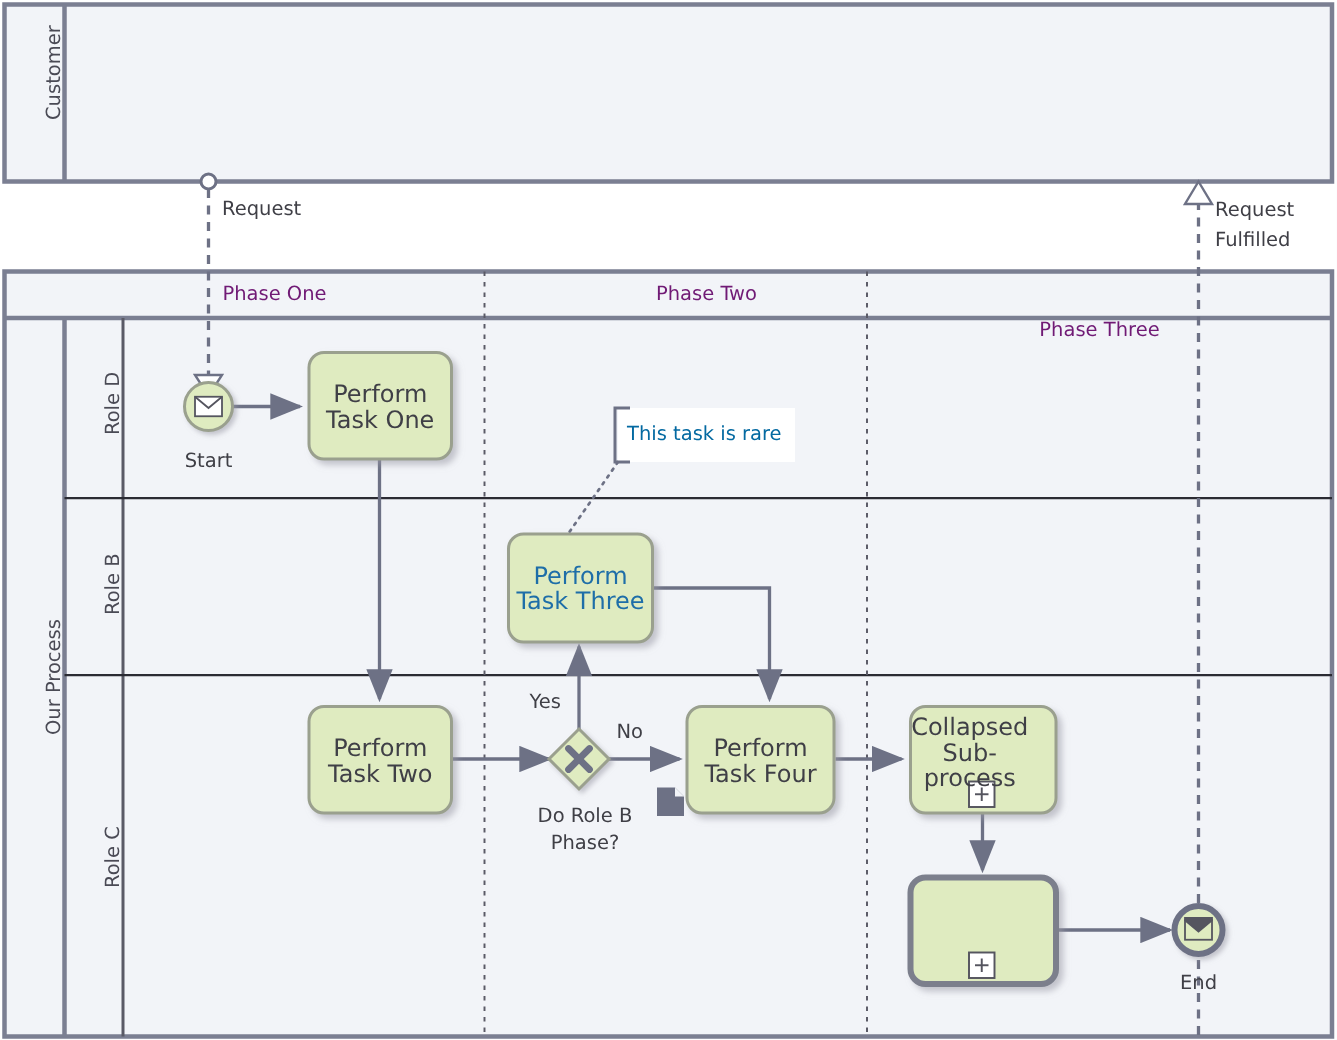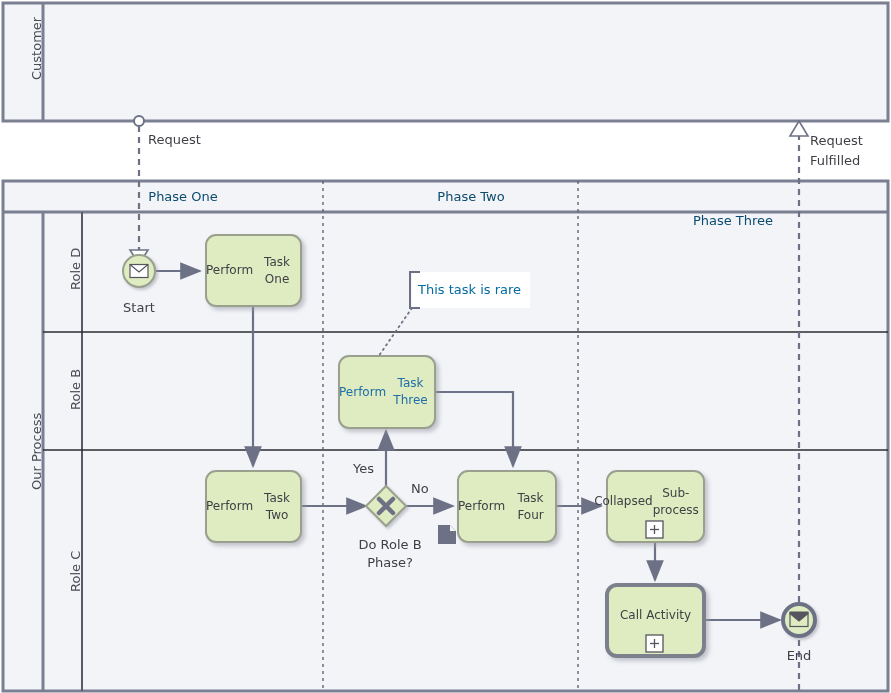--- a/index.html
+++ b/index.html
@@ -41,37 +41,38 @@
     color: #4a4a55;
     white-space: nowrap;
     transform-origin: 0 0;
     transform: rotate(-90deg);
   }
   .task-text {
     position: absolute;
     display: flex;
     align-items: center;
     justify-content: center;
-    font-size: 12px;
+    flex-direction: column;
+    font-size: 16px;
     color: #3f3f46;
     text-align: center;
     line-height: 17px;
     pointer-events: none;
   }
   .task-text.blue { color: #1e6ea8; }
   .annot-text {
     position: absolute;
     font-size: 13px;
     color: #0369a1;
     white-space: nowrap;
   }
   .phase-lbl {
     position: absolute;
     font-size: 13px;
-    color: #0c4a6e;
+    color: #701a75;
     text-align: center;
     transform: translateX(-50%);
   }
 </style>
 </head>
 <body>
 
 <div id="canvas">
 
   <svg id="svg-layer" viewBox="0 0 891 693">
@@ -231,23 +232,20 @@
     <span>Task Three</span>
   </div>
   <div class="task-text" style="left:458px; top:471px; width:98px; height:71px;">
     <span>Perform</span>
     <span>Task Four</span>
   </div>
   <div class="task-text" style="left:607px; top:466px; width:79px; height:71px;">
     <span>Collapsed</span>
     <span>Sub-process</span>
   </div>
-  <div class="task-text" style="left:607px; top:580px; width:97px; height:71px;">
-    <span>Call Activity</span>
-  </div>
 
   <div class="lbl lbl-center" style="left:390px; top:537px;">Do Role B</div>
   <div class="lbl lbl-center" style="left:390px; top:555px;">Phase?</div>
 
   <div class="lbl" style="left:353px; top:461px;">Yes</div>
   <div class="lbl" style="left:411px; top:481px;">No</div>
 
   <div class="annot-text" style="left:418px; top:282px;">This task is rare</div>
 
 </div>

